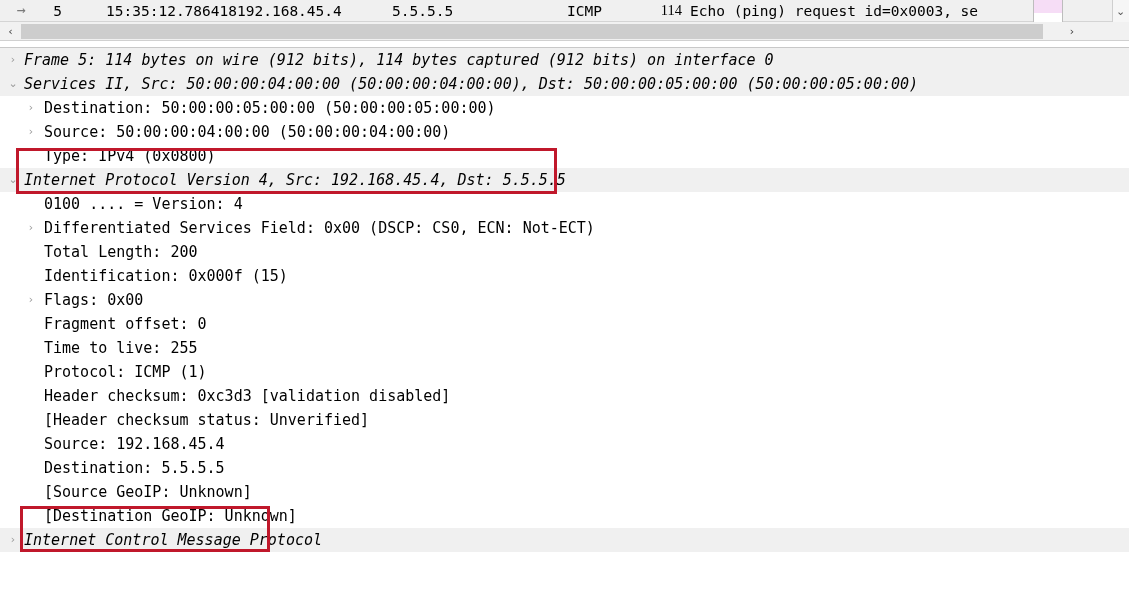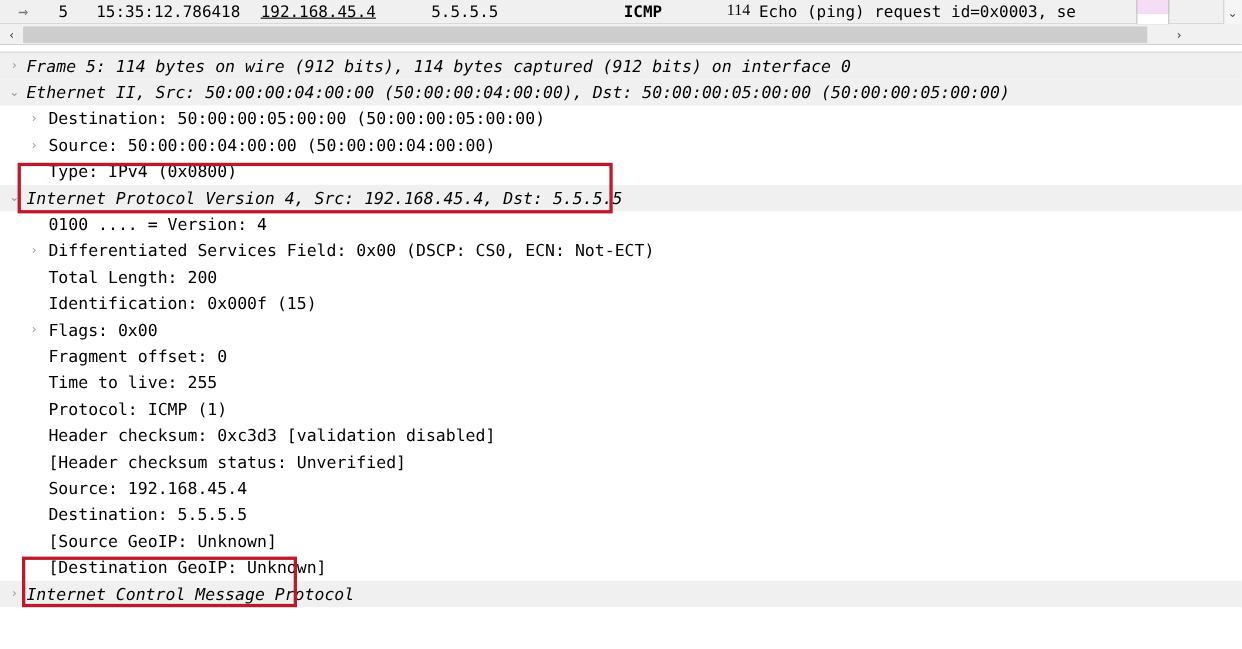--- a/index.html
+++ b/index.html
@@ -40,24 +40,24 @@
   }
   .pl-arrow {
     width: 42px;
     flex: 0 0 42px;
     text-align: center;
     color: #7a7a7a;
     font-size: 15px;
     line-height: 1;
   }
   .pl-no      { flex: 0 0 20px;  text-align: right; }
-  .pl-time    { flex: 0 0 168px; text-align: center; padding-left: 7px; }
-  .pl-src     { flex: 0 0 155px; text-align: left; text-decoration: underline; }
+  .pl-time    { flex: 0 0 168px; text-align: right; padding-left: 7px; }
+  .pl-src     { flex: 0 0 155px; text-align: left; }
   .pl-dst     { flex: 0 0 175px; text-align: left; }
-  .pl-proto   { flex: 0 0 85px;  text-align: left; font-weight: bold; }
+  .pl-proto   { flex: 0 0 85px;  text-align: left; }
   .pl-len     { flex: 0 0 30px;  text-align: right; font-family: Liberation Serif, serif; }
   .pl-info    { flex: 0 0 auto;  text-align: center; padding-left: 8px; }
 
   
   #vscrollbar {
     position: absolute;
     right: 0;
     top: 0;
     width: 17px;
     height: 22px;
@@ -250,21 +250,21 @@
 <div id="pane-gap"></div>
 
 <div id="detail-tree">
   <div id="tree-rows">
       <div class="tree-row level0">
         <span class="twisty lvl0">›</span>
         <span class="tree-label lvl0">Frame 5: 114 bytes on wire (912 bits), 114 bytes captured (912 bits) on interface 0</span>
       </div>
       <div class="tree-row level0">
         <span class="twisty lvl0">⌄</span>
-        <span class="tree-label lvl0">Ethernet II, Src: 50:00:00:04:00:00 (50:00:00:04:00:00), Dst: 50:00:00:05:00:00 (50:00:00:05:00:00)</span>
+        <span class="tree-label lvl0">Services II, Src: 50:00:00:04:00:00 (50:00:00:04:00:00), Dst: 50:00:00:05:00:00 (50:00:00:05:00:00)</span>
       </div>
       <div class="tree-row level1">
         <span class="twisty lvl1">›</span>
         <span class="tree-label lvl1">Destination: 50:00:00:05:00:00 (50:00:00:05:00:00)</span>
       </div>
       <div class="tree-row level1">
         <span class="twisty lvl1">›</span>
         <span class="tree-label lvl1">Source: 50:00:00:04:00:00 (50:00:00:04:00:00)</span>
       </div>
       <div class="tree-row level1">

